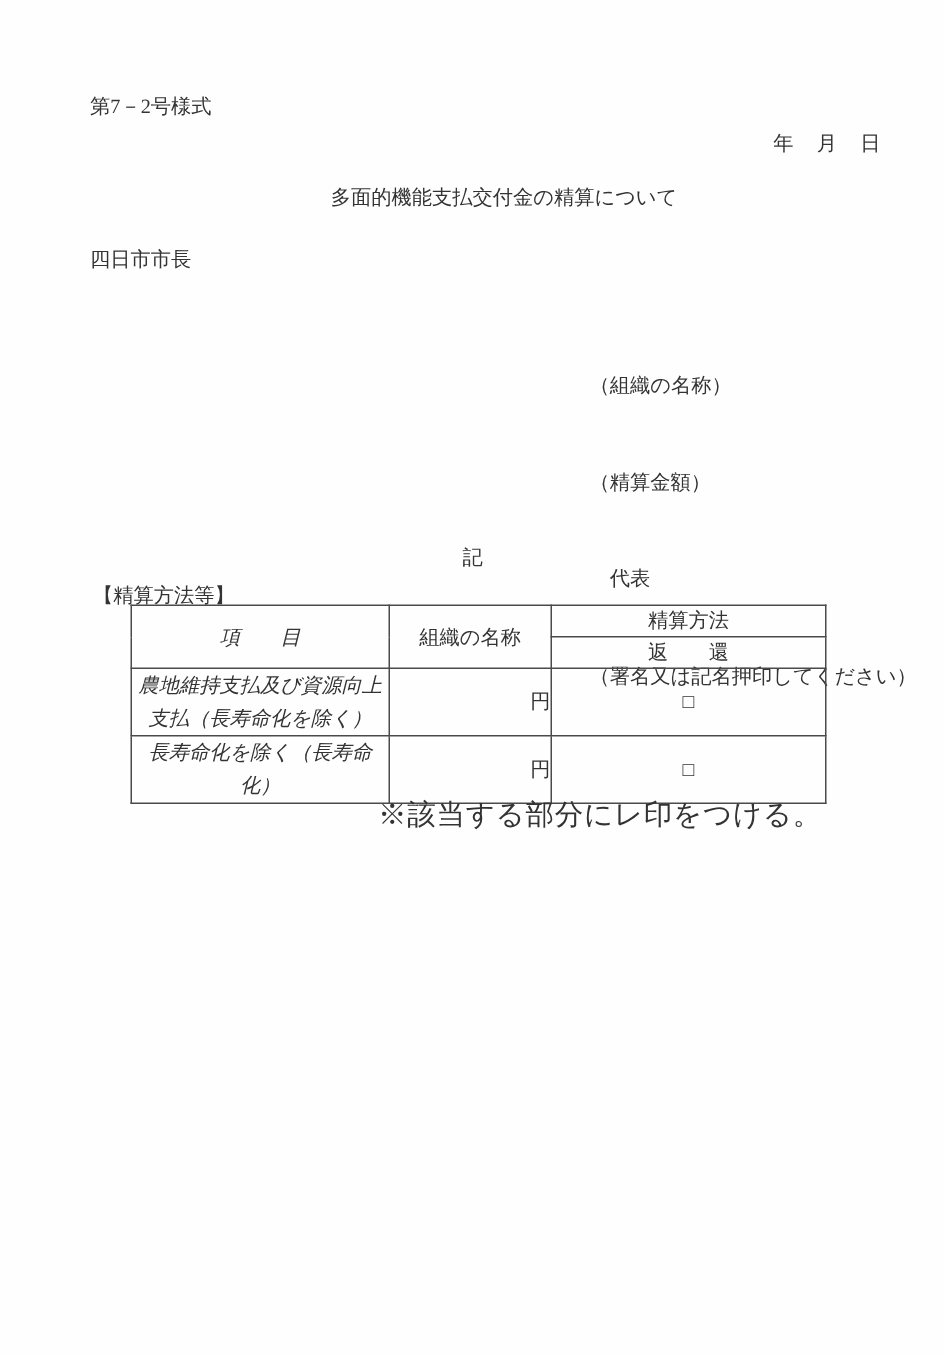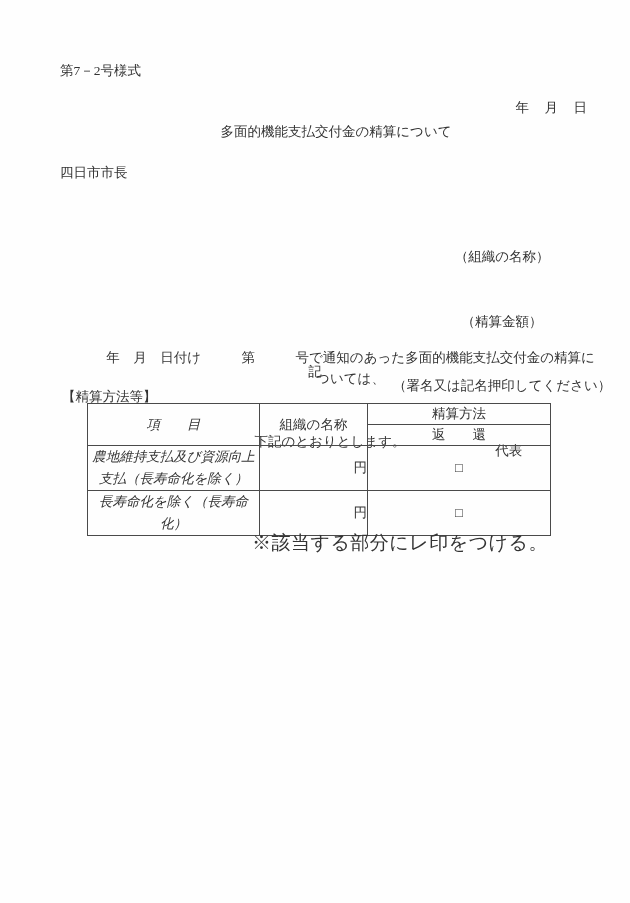--- a/index.html
+++ b/index.html
@@ -6,23 +6,23 @@
   .page {
     position: relative;
     width: 630px;
     height: 903px;
     background: #fefefe;
     font-family: "Liberation Serif", "DejaVu Serif", serif;
     color: #333333;
     font-size: 13.5px;
     overflow: hidden;
   }
-  .abs { position: absolute; white-space: pre; text-align: center; }
+  .abs { position: absolute; white-space: pre; }
   #form-number   { left: 60px;  top: 62px; }
-  #date-line     { right: 42px; top: 99px; letter-spacing: 1px; }
+  #date-line     { right: 42px; top: 87px; letter-spacing: 1px; }
   #doc-title     { left: 42px;  right: 0;  top: 123px; text-align: center; white-space: pre; }
   #addressee     { left: 60px;  top: 164px; }
   #sig-block     { left: 393px; top: 203px; line-height: 21.5px; }
   #body-para     { left: 60px;  right: 30px; top: 305px; line-height: 21px; white-space: pre-wrap; }
   #body-line-1   { padding-left: 41px; }
   #record-marker { left: 0; right: 0; top: 363px; text-align: center; }
   #section-heading { left: 62px; top: 388px; }
   #settlement-table-wrap { position: absolute; left: 87px; top: 403px; width: 461px; }
   table.settlement {
     border-collapse: collapse;
@@ -67,28 +67,24 @@
 
   <div class="abs" id="date-line">年　月　日</div>
 
   <div class="abs" id="doc-title">多面的機能支払交付金の精算について</div>
 
   <div class="abs" id="addressee">四日市市長</div>
 
   <div class="abs" id="sig-block">
     <div>（組織の名称）</div>
     <div>（精算金額）</div>
+    <div>　代表</div>
     <div>（署名又は記名押印してください）</div>
-    <div>　代表</div>
   </div>
 
-  <div class="abs" id="body-para">
-    <div id="body-line-1">年　月　日付け　　　第　　　号で通知のあった多面的機能支払交付金の精算については、</div>
-    <div id="body-line-2">下記のとおりとします。</div>
-  </div>
 
   <div class="abs" id="record-marker">記</div>
 
   <div class="abs" id="section-heading">【精算方法等】</div>
 
   <div id="settlement-table-wrap">
     <table class="settlement">
       <tbody>
           <tr>
         <td class="c-item hdr" rowspan="2">項　　目</td>

